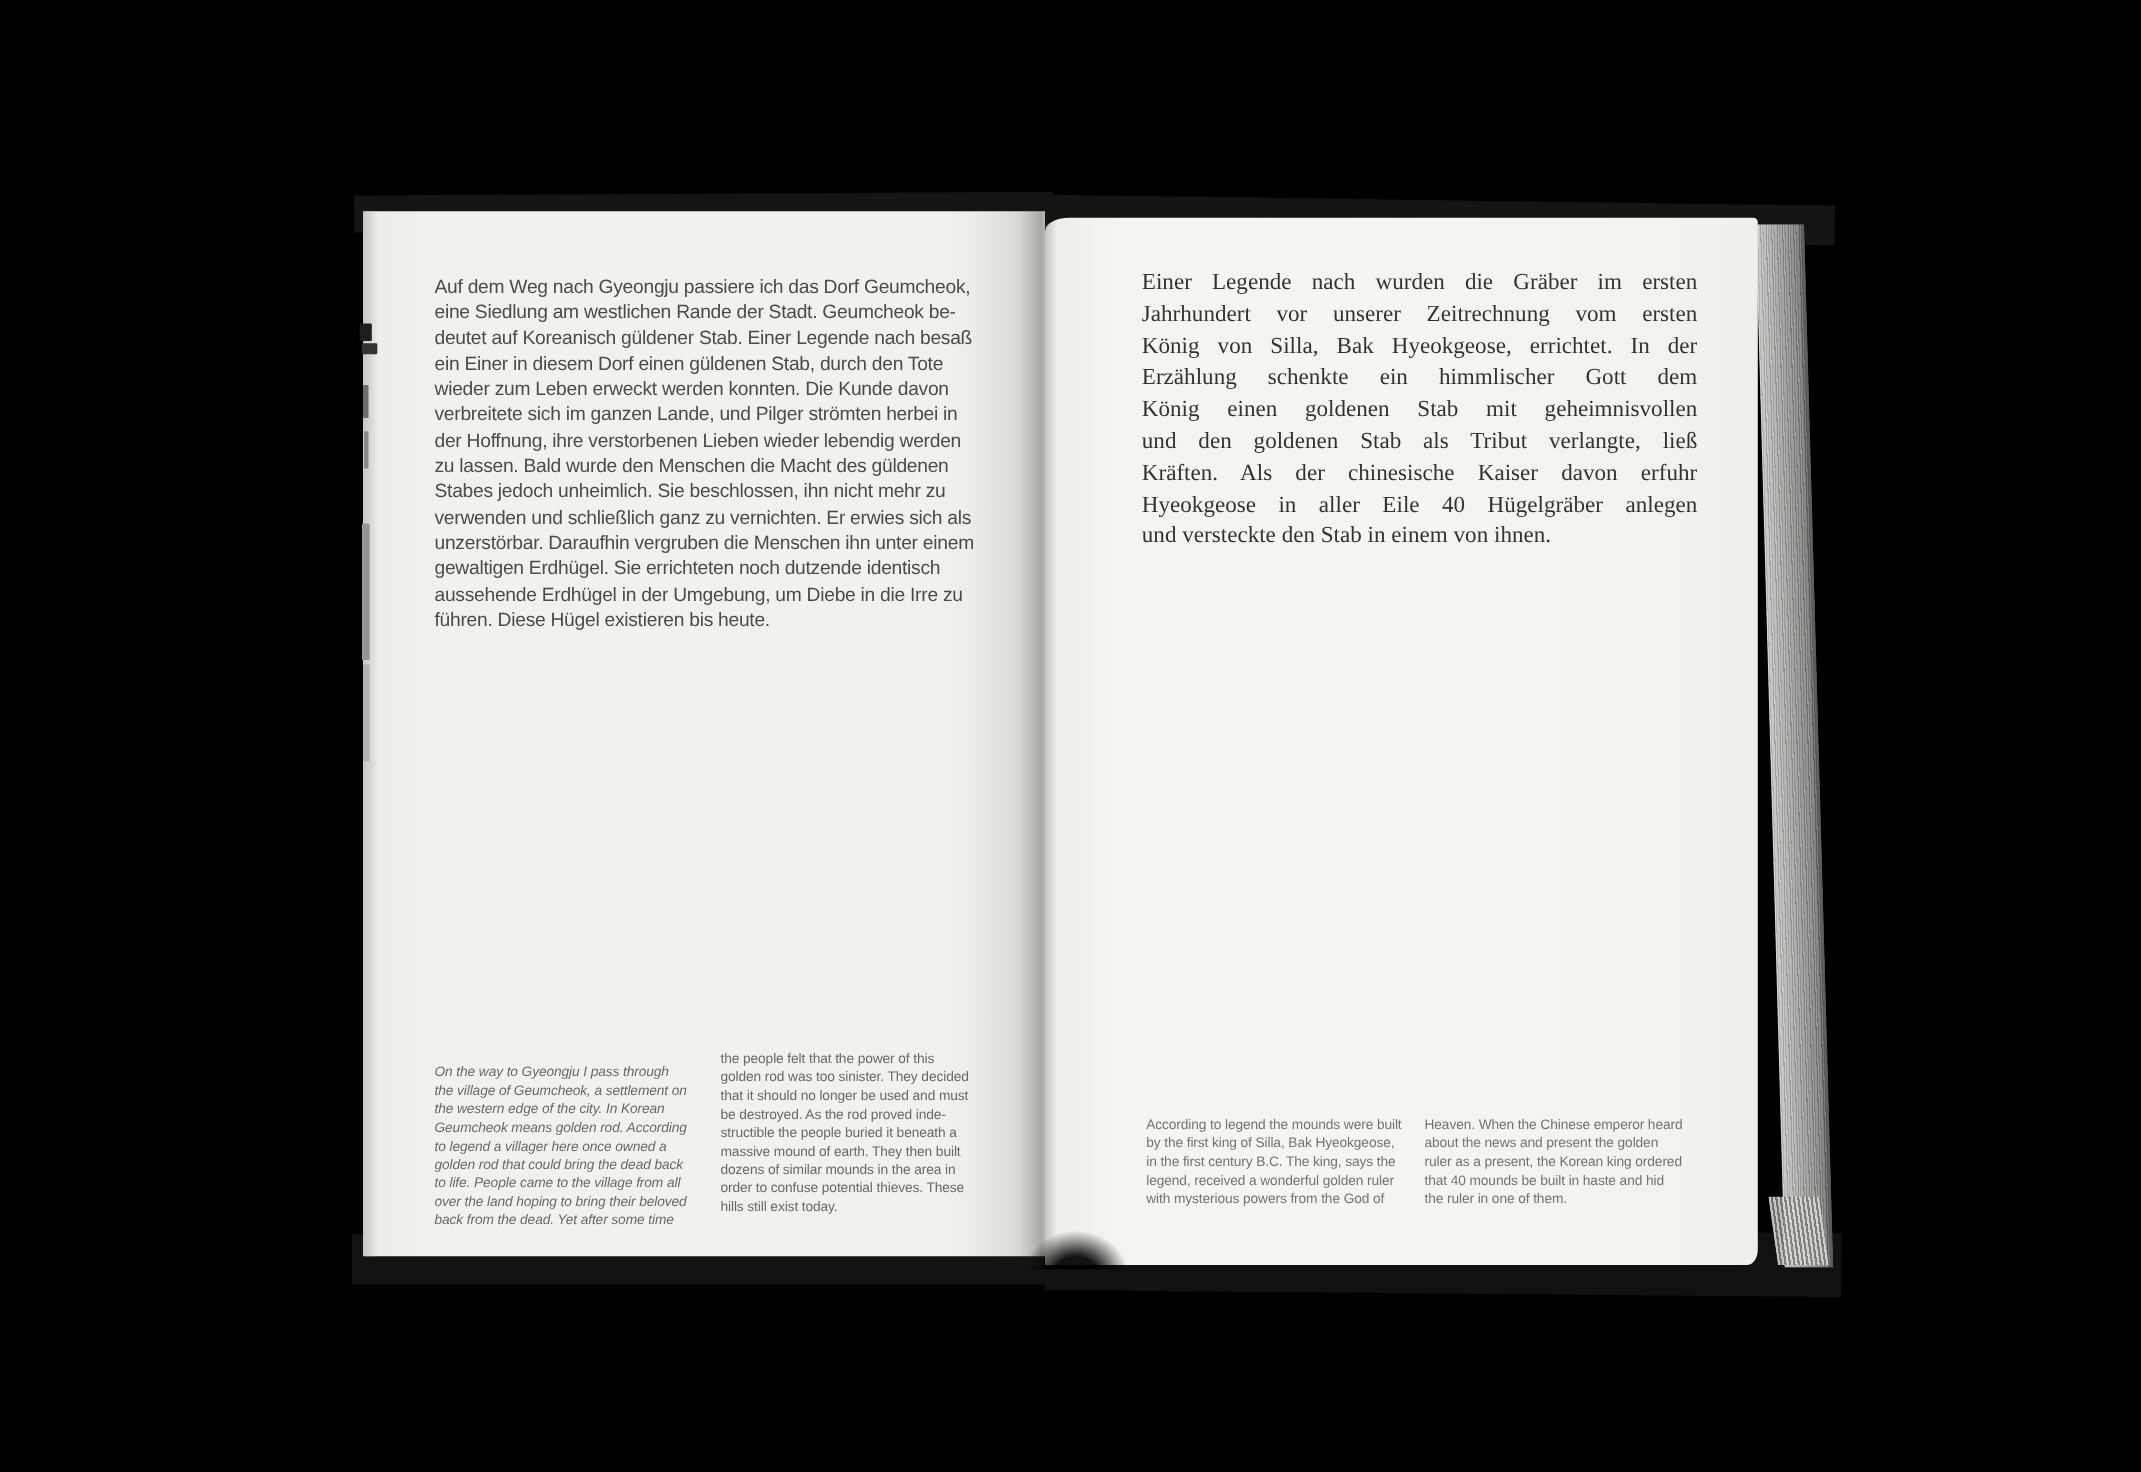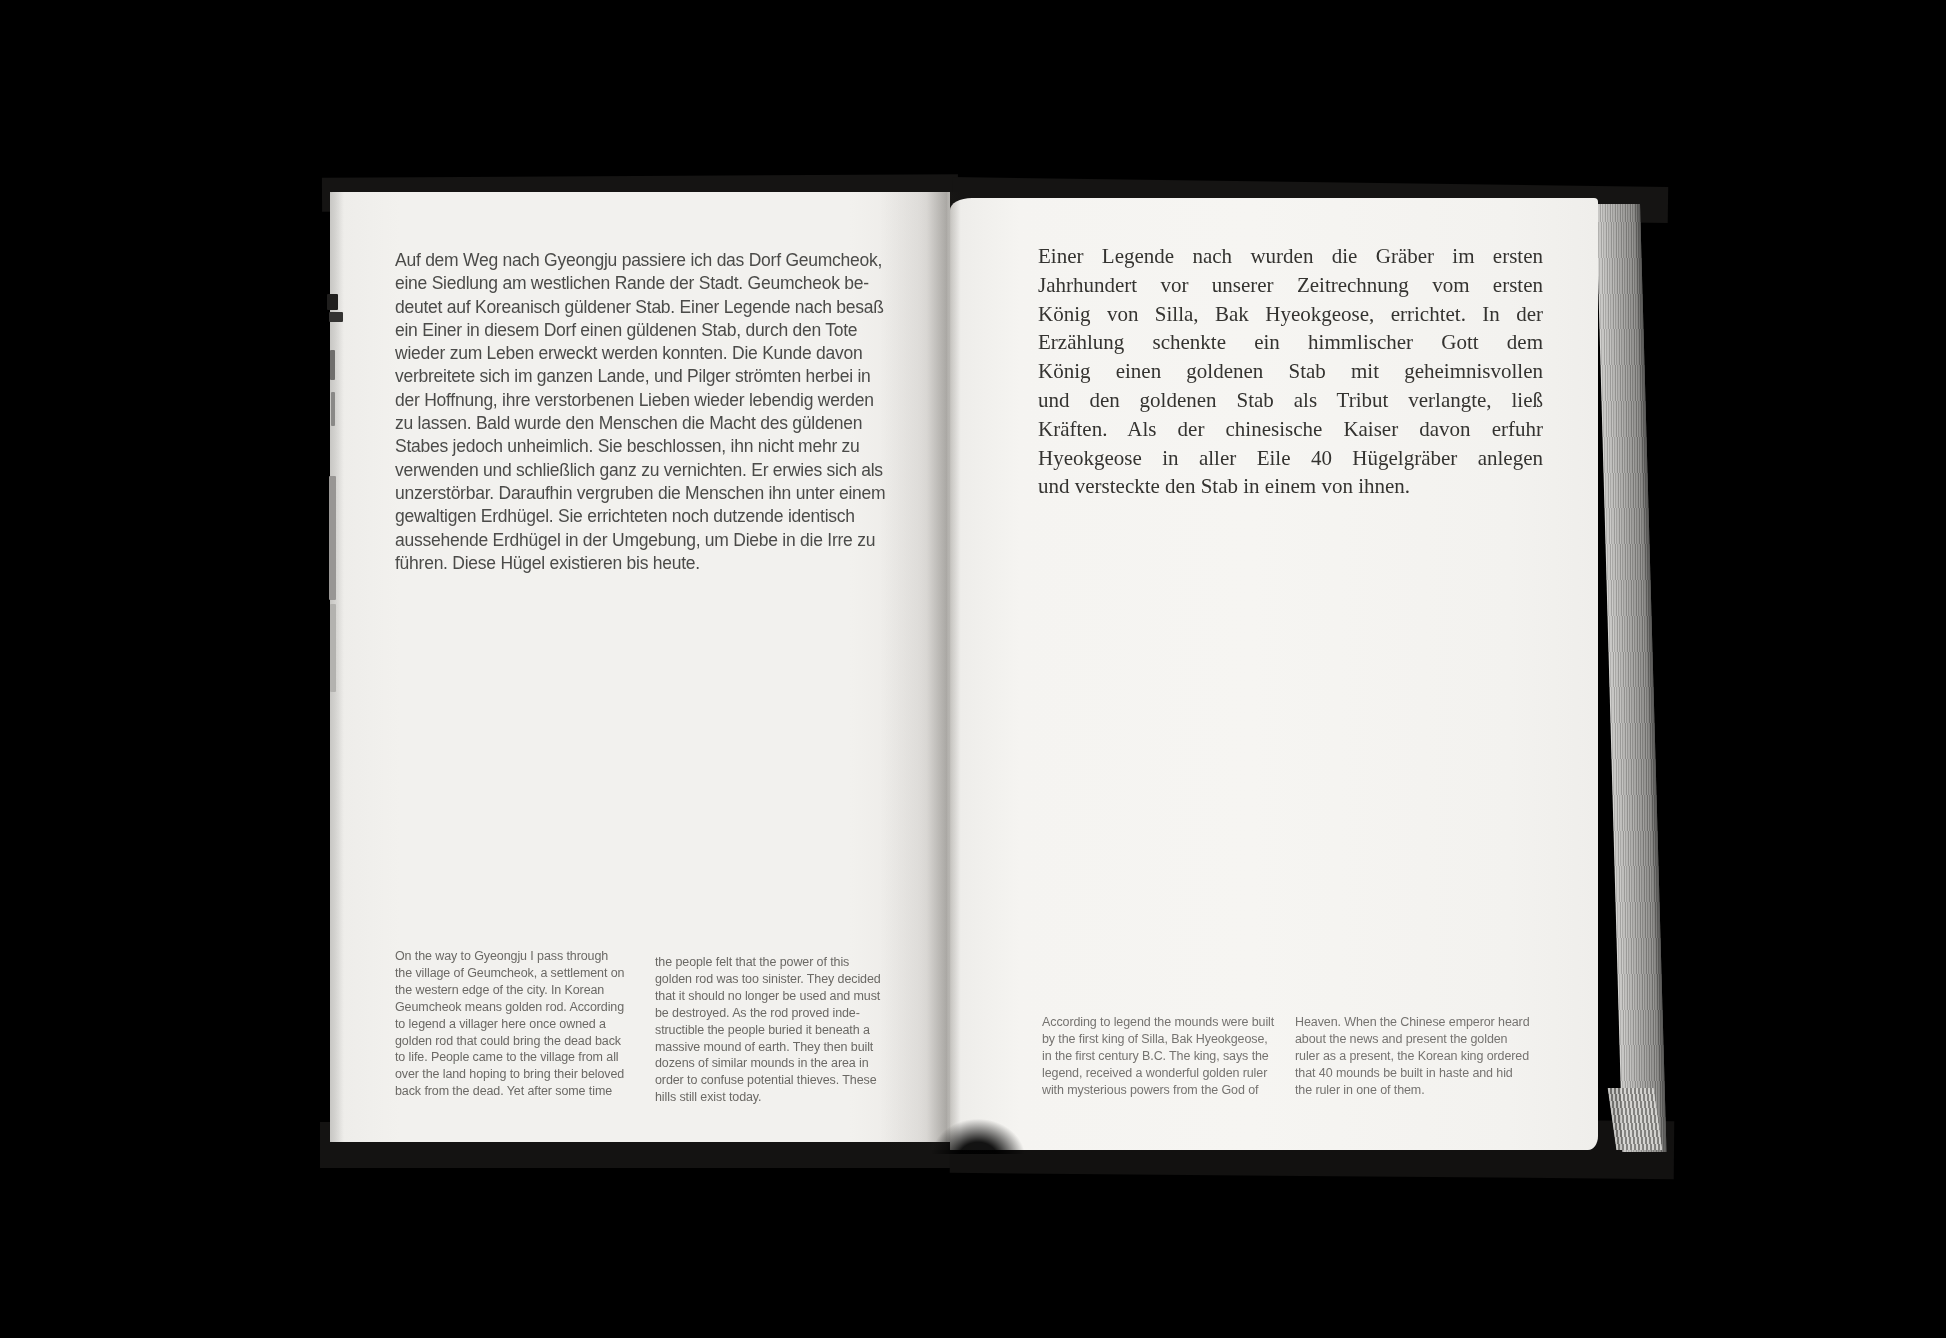--- a/index.html
+++ b/index.html
@@ -126,21 +126,21 @@
   .justified div { text-align-last: justify; }
   .justified div:last-child { text-align-last: left; }
   .footnote {
     position: absolute;
     font-family: "Liberation Sans", sans-serif;
     font-size: 12.5px;
     letter-spacing: -0.1px;
     line-height: 16.9px;
     color: #6b6965;
   }
-  .fn-left-1  { left: 65px;  top: 756px; width: 250px; }
+  .fn-left-1  { left: 65px;  top: 774px; width: 250px; font-style: italic; }
   .fn-left-2  { left: 325px; top: 762px; width: 250px; }
   .fn-right-1 { left: 92px;  top: 816px; width: 252px; color: #757370; }
   .fn-right-2 { left: 345px; top: 816px; width: 252px; color: #757370; }
 </style>
 </head>
 <body>
 
 <div class="stage">
 
   <div class="cover top-left"></div>

